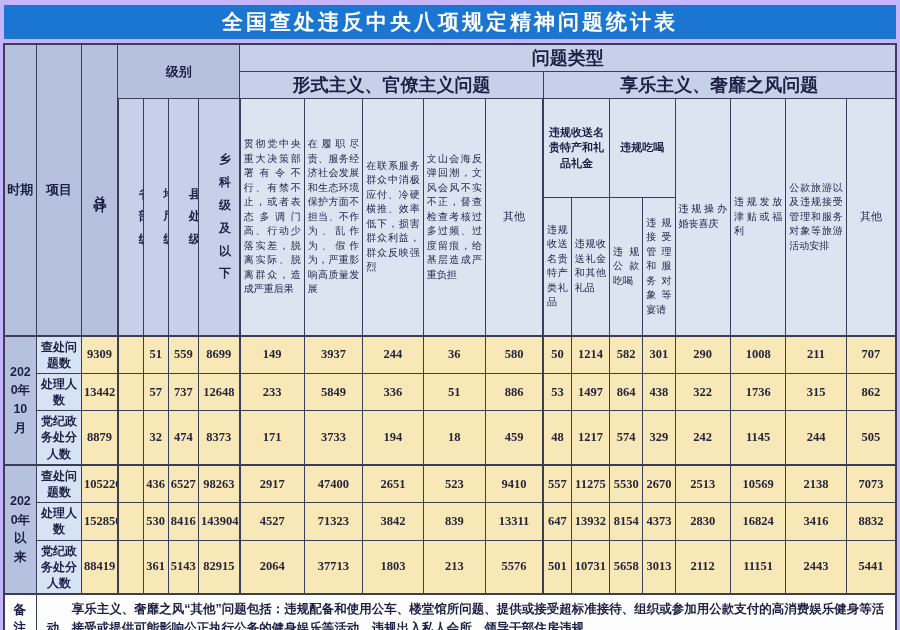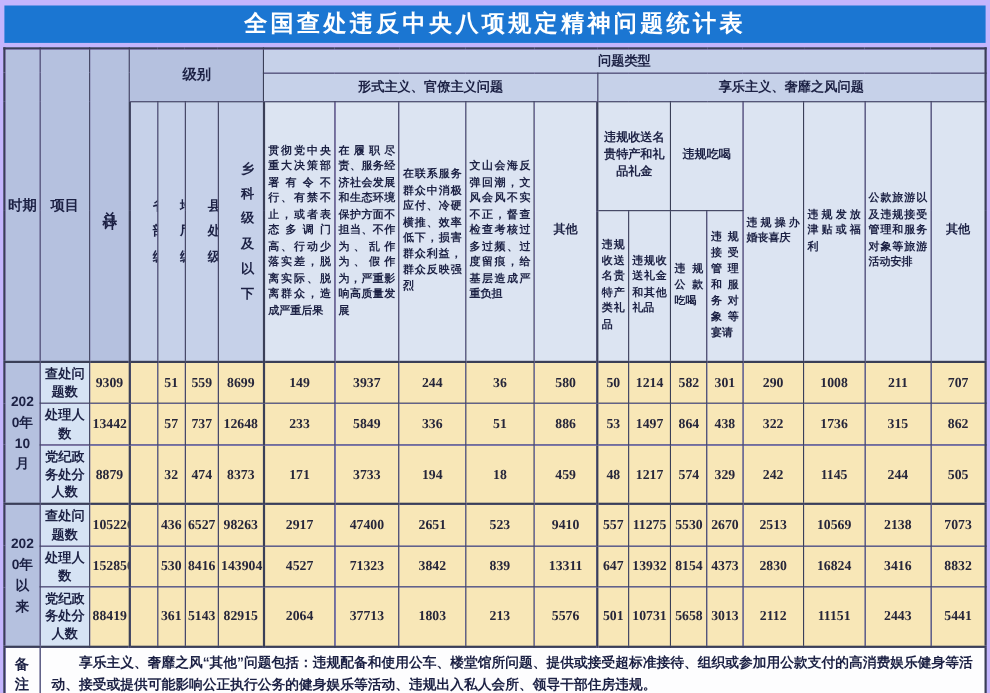--- a/index.html
+++ b/index.html
@@ -4,24 +4,24 @@
 <style>
   html,body{margin:0;padding:0;background:#ffffff;}
   body{width:900px;height:630px;overflow:hidden;font-family:"Liberation Sans",sans-serif;}
   .page{box-sizing:border-box;width:900px;height:630px;padding:5px 3px 2px 3px;background:#c4b5fd;}
   .title-bar{height:34px;margin:0 1px 4px 1px;background:var(--title-bar,#1b76d2);color:#fff;
     font-size:21px;font-weight:bold;text-align:center;line-height:34px;letter-spacing:3px;}
   table.stats{border-collapse:collapse;table-layout:fixed;width:894px;border:2px solid var(--border,#3a3f57);}
   th,td{border:1px solid var(--border,#3a3f57);padding:1px 2px;color:#1c2144;box-sizing:border-box;overflow:hidden;vertical-align:middle;}
   th{font-weight:bold;}
   .hd{background:var(--header-dark,#b5c1df);font-size:13px;}
-  .hm{background:var(--header-mid,#c6d1e9);font-size:12px;}
+  .hm{background:var(--header-mid,#c6d1e9);font-size:18px;}
   .lvl{background:var(--header-mid,#c6d1e9);font-size:12px;line-height:1.9;padding:2px 20px;word-break:break-all;}
   .hl{background:var(--header-light,#dce4f2);}
-  .desc{font-size:10px;line-height:1.45;text-align:justify;word-break:break-all;padding:3px 3px;font-weight:bold;}
+  .desc{font-size:10px;line-height:1.45;text-align:justify;word-break:break-all;padding:3px 3px;font-weight:normal;}
   .ctr{text-align:center;font-size:11px;}
   .grp{font-size:11px;text-align:center;line-height:1.4;word-break:break-all;padding:2px 3px;font-weight:bold;}
   .vtext{writing-mode:vertical-lr;text-orientation:upright;letter-spacing:5px;display:inline-block;}
   .rowA th{height:22px;}
   .rowB th{height:26px;}
   .rowC th{height:99px;}
   .rowD th{height:138px;}
   tr.drow{height:37px;}
   .period{background:var(--header-dark,#b5c1df);font-weight:bold;font-size:12.5px;text-align:center;word-break:break-all;line-height:1.5;padding:2px 3px;}
   .rlabel{background:var(--row-label,#d6e3f4);font-weight:bold;font-size:12px;text-align:center;word-break:break-all;line-height:1.35;padding:2px 4px;}

